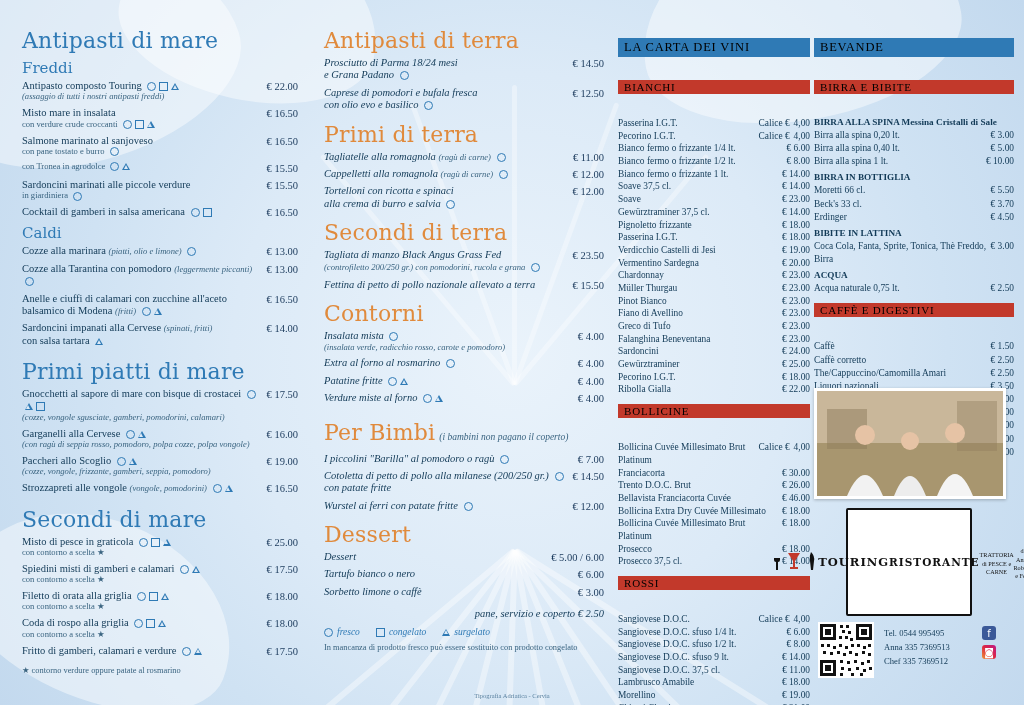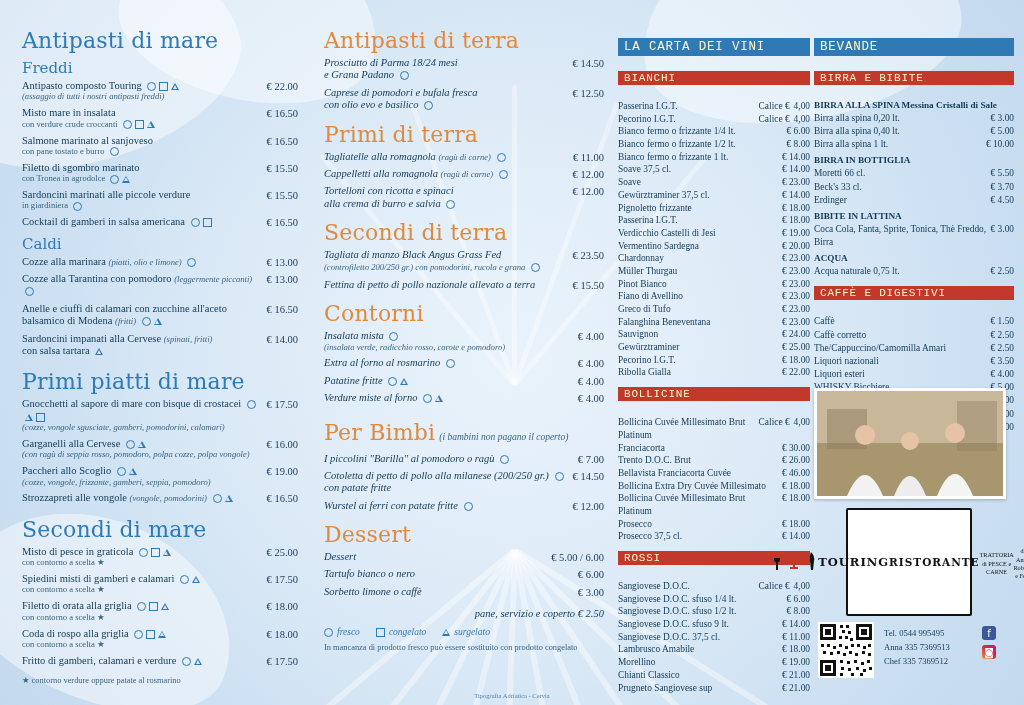--- a/index.html
+++ b/index.html
@@ -40,23 +40,23 @@
     font-size:22px;
     margin:0 0 4px 0;
     letter-spacing:0.2px;
   }
   h1.sec.orange{color:#e08a3c;}
   h2.sub{
     font-family:"DejaVu Serif", serif;
     font-weight:normal;color:#2f7ab5;font-size:15px;margin:6px 0 3px 0;
   }
   .banner{
-    background:#2f7ab5;color:#fef9c3;font-size:12.5px;letter-spacing:.8px;
-    padding:2px 6px;text-transform:uppercase;margin:0 0 15px 0;
-    font-family:Liberation Mono, monospace;
+    background:#2f7ab5;color:#000000;font-size:12.5px;letter-spacing:.8px;
+    padding:2px 6px;text-transform:uppercase;margin:0 0 23px 0;
+    font-family:Liberation Serif, serif;
   }
 
   .item{display:flex;align-items:flex-start;margin:0 0 5px 0;}
   .item .txt{flex:1;padding-right:6px;}
   .item .price{white-space:nowrap;font-size:10.5px;color:#1b3a5c;padding-top:1px;}
   .name{font-size:10.5px;line-height:1.18;color:#123a57;}
   .desc{font-size:8.6px;line-height:1.15;color:#3a6480;font-style:italic;}
   .desc.plain{font-style:normal;}
   .ital{font-style:italic;}
 
@@ -161,21 +161,20 @@
       <div class="item">
         <div class="txt">
           <div class="name"><span>Salmone marinato al sanjoveso</span></div>
           <div class="desc plain"><span>con pane tostato e burro</span>
             <span class="sym s-circle"></span></div>
         </div>
         <div class="price">€ 16.50</div>
       </div>
       <div class="item">
         <div class="txt">
-          <div class="name"><span>Filetto di sgombro marinato</span></div>
           <div class="desc plain"><span>con Tronea in agrodolce</span>
             <span class="sym s-circle"></span><span class="sym s-tri"></span></div>
         </div>
         <div class="price">€ 15.50</div>
       </div>
       <div class="item">
         <div class="txt">
           <div class="name"><span>Sardoncini marinati alle piccole verdure</span></div>
           <div class="desc plain"><span>in giardiniera</span>
             <span class="sym s-circle"></span></div>
@@ -550,21 +549,21 @@
         </div>
       <div class="wrow">
           <div class="n">Greco di Tufo</div>
           <div class="p">€ 23.00</div>
         </div>
       <div class="wrow">
           <div class="n">Falanghina Beneventana</div>
           <div class="p">€ 23.00</div>
         </div>
       <div class="wrow">
-          <div class="n">Sauvignon</div>
+          <div class="n">Sardoncini</div>
           <div class="p">€ 24.00</div>
         </div>
       <div class="wrow">
           <div class="n">Gewürztraminer</div>
           <div class="p">€ 25.00</div>
         </div>
       <div class="wrow">
           <div class="n">Pecorino I.G.T.</div>
           <div class="p">€ 18.00</div>
         </div>

